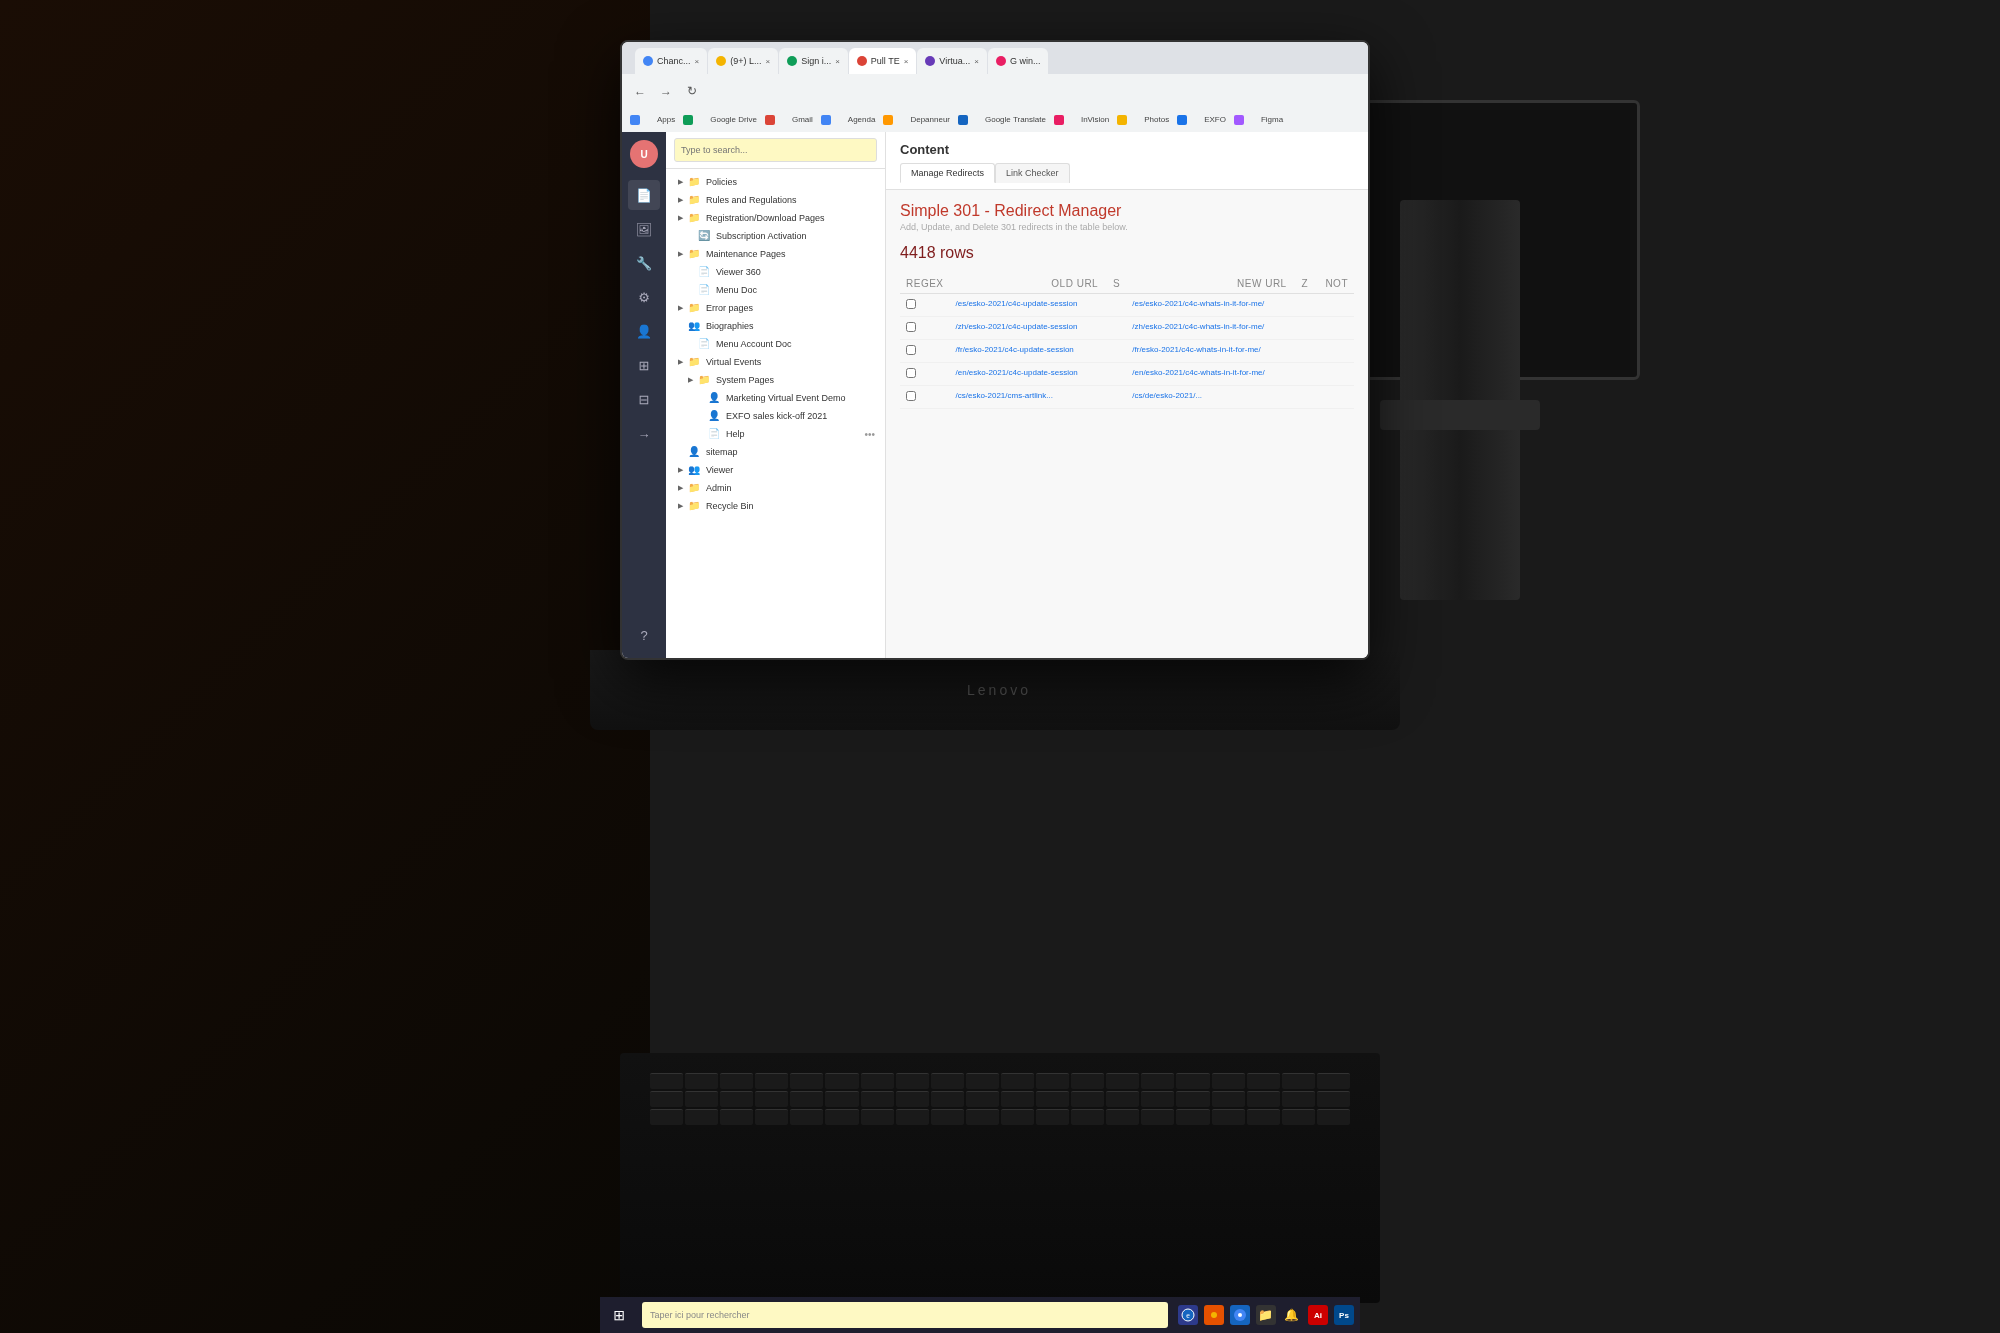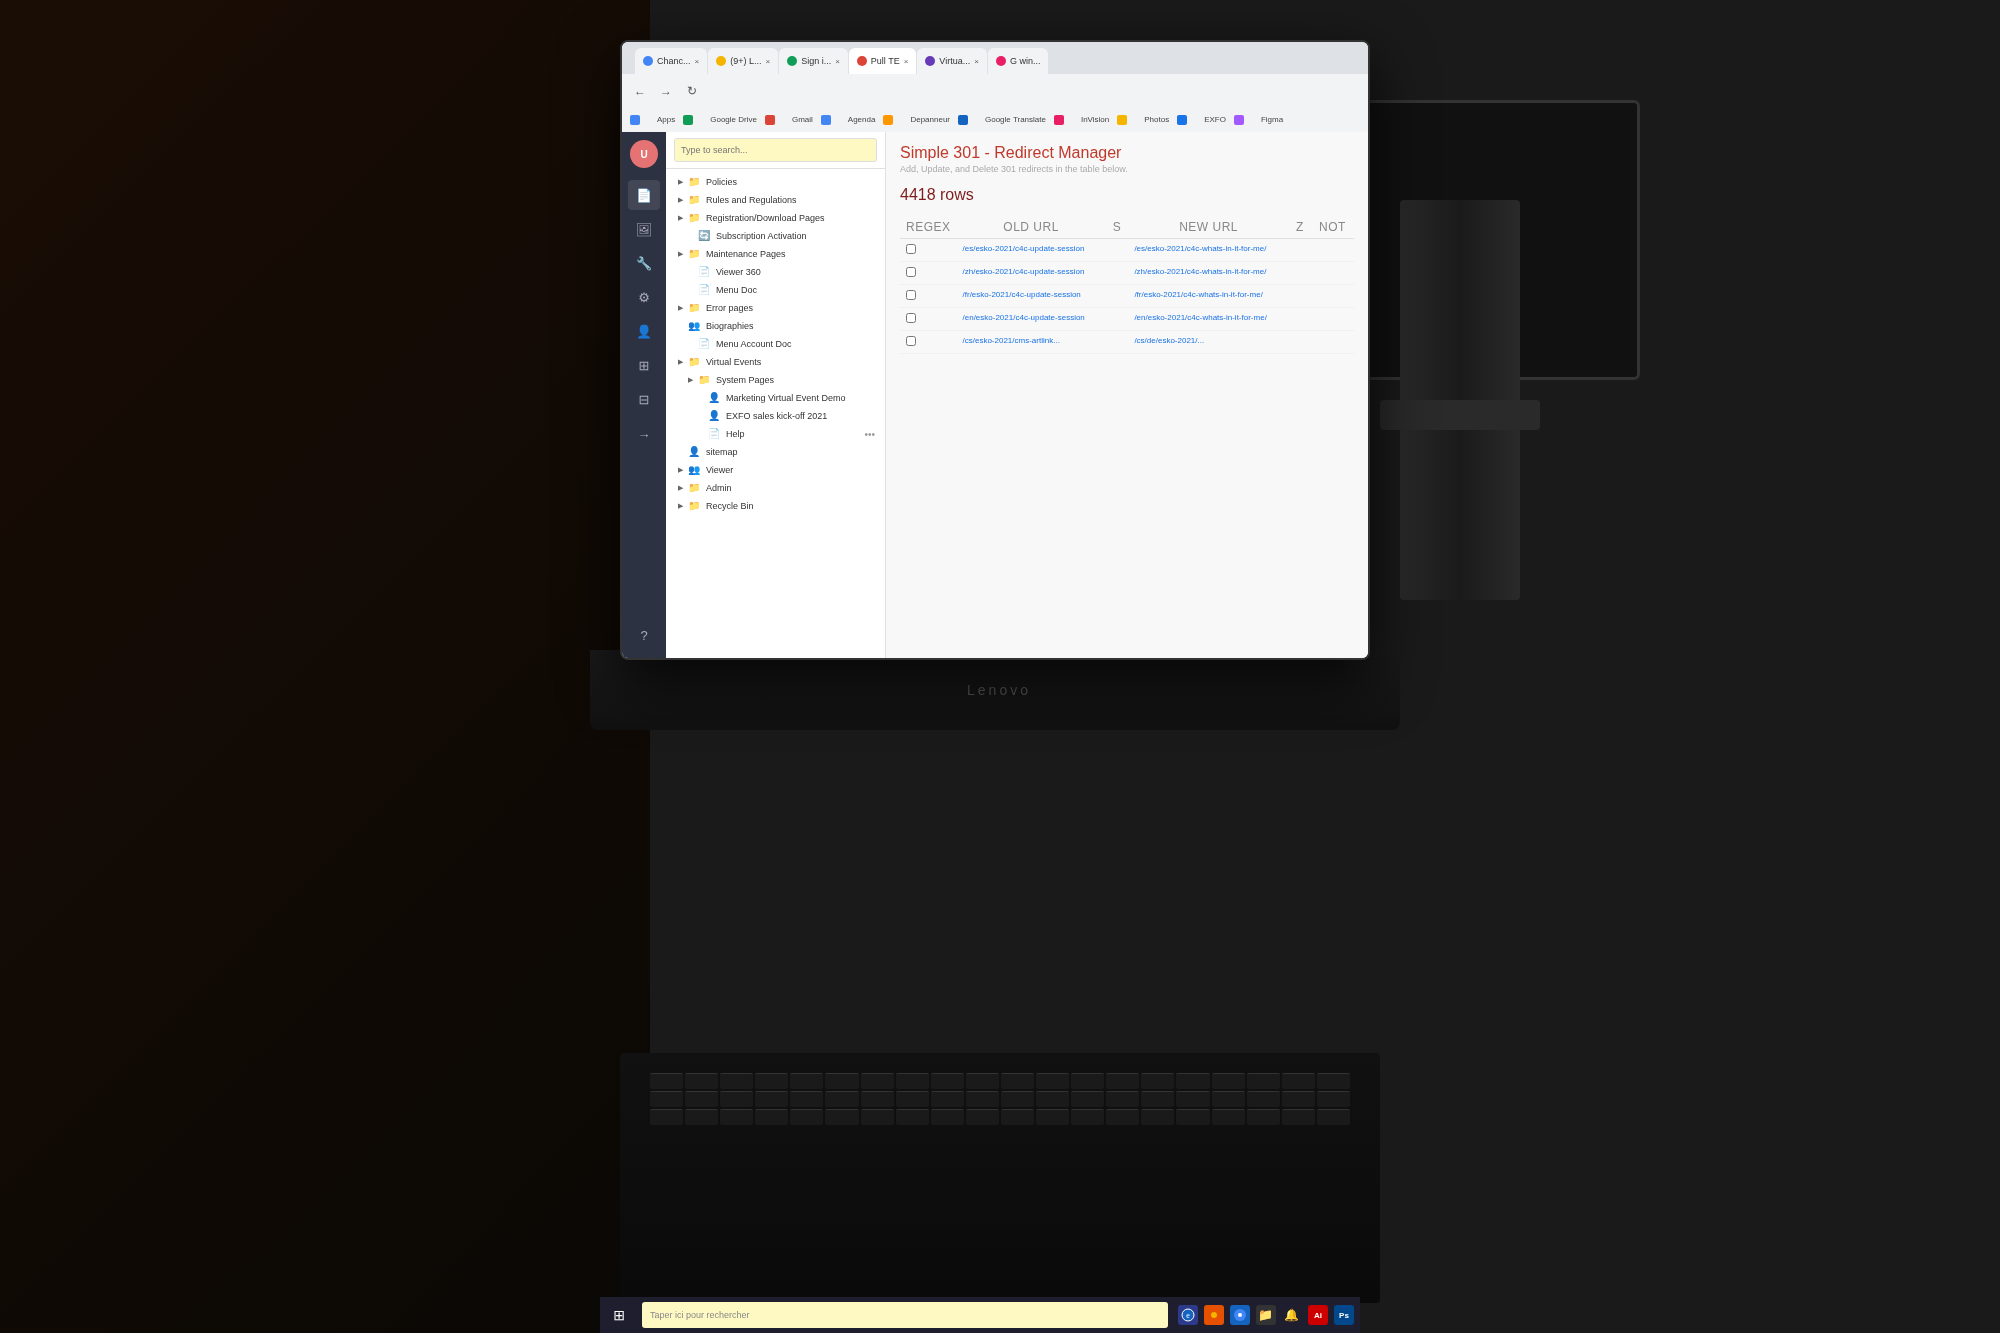--- a/index.html
+++ b/index.html
@@ -335,25 +335,25 @@
       margin-bottom: 12px;
     }
 
     .redirect-table {
       width: 100%;
       border-collapse: collapse;
       font-size: 8px;
     }
 
     .redirect-table th {
-      text-align: center;
+      text-align: right;
       padding: 4px 6px;
       color: #888;
       font-weight: 500;
-      font-size: 12px;
+      font-size: 10px;
       border-bottom: 1px solid #e0e0e0;
       text-transform: uppercase;
       letter-spacing: 0.5px;
     }
 
     .redirect-table td {
       padding: 5px 6px;
       color: #555;
       font-size: 8px;
       border-bottom: 1px solid #f0f0f0;
@@ -775,20 +775,31 @@
           <span class="arrow">▶</span>
           <span class="item-icon">📁</span>
           <span class="item-label">Recycle Bin</span>
         </div>
 
       </div>
     </div>
 
     <div class="main-content">
 
+      <div class="content-header">
+        <div class="content-title">Content</div>
+        <div class="content-tabs">
+          <div class="content-tab active">
+            <span>Manage Redirects</span>
+          </div>
+          <div class="content-tab">
+            <span>Link Checker</span>
+          </div>
+        </div>
+      </div>
 
       <div class="content-body">
 
         <div class="redirect-title">Simple 301 - Redirect Manager</div>
         <div class="redirect-subtitle">Add, Update, and Delete 301 redirects in the table below.</div>
 
         <div class="rows-count">4418 rows</div>
 
         <table class="redirect-table">
           <thead>

